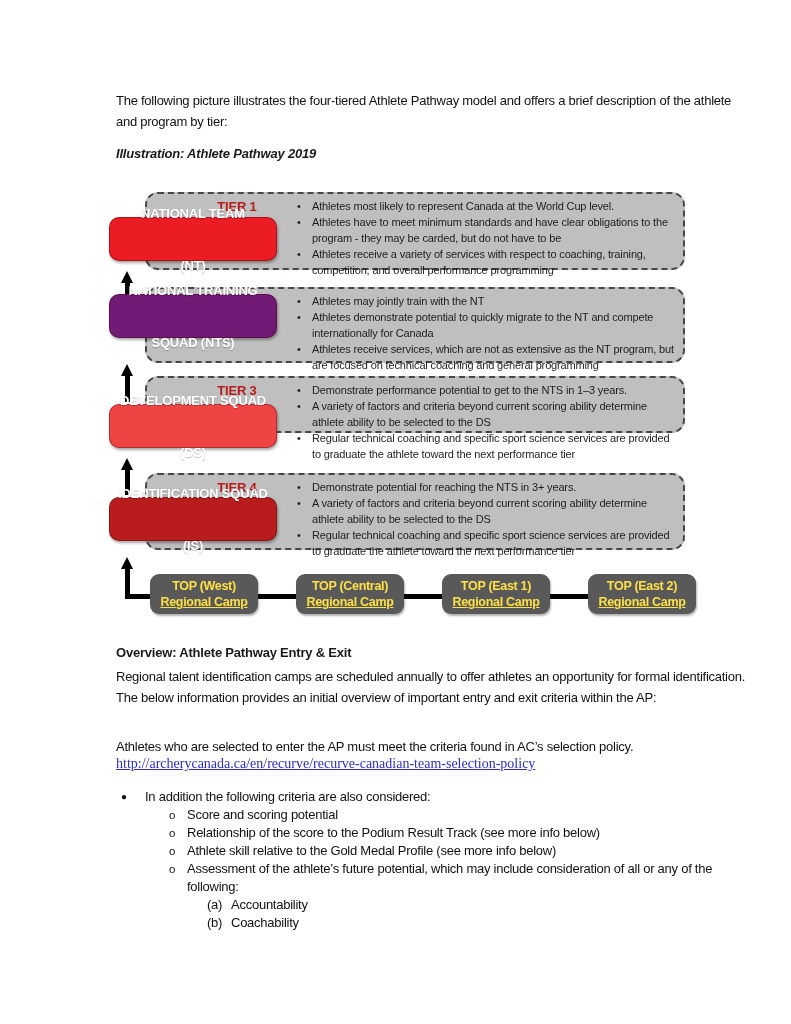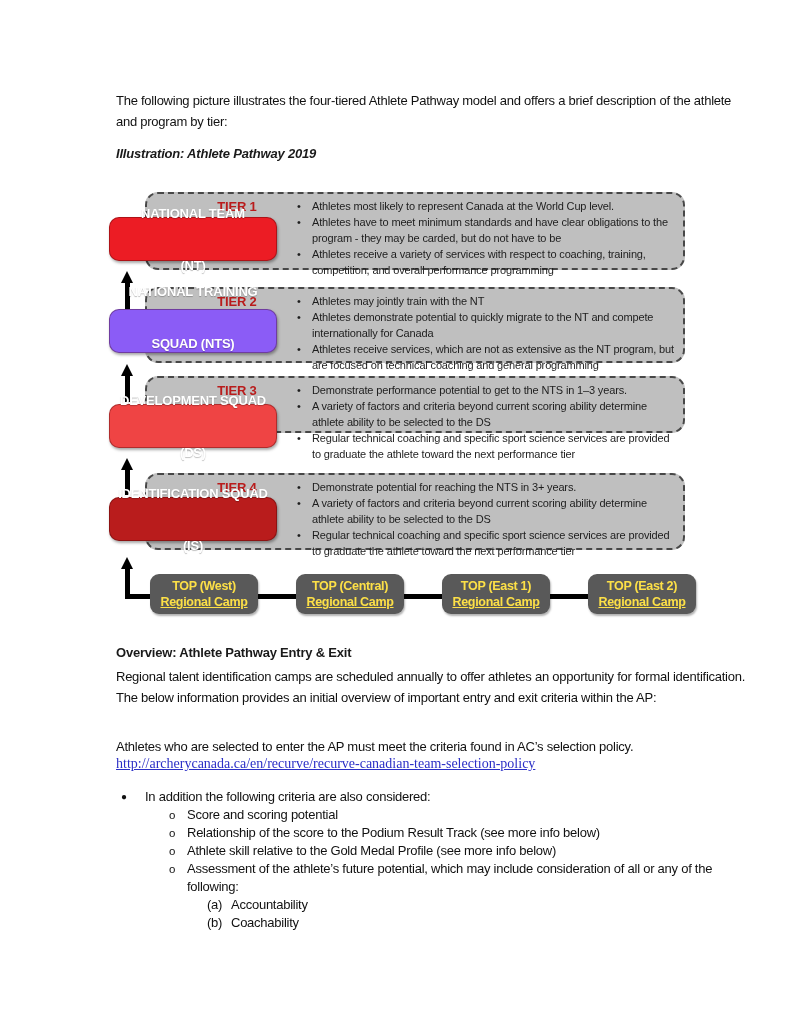--- a/index.html
+++ b/index.html
@@ -93,21 +93,21 @@
   </div>
 
   <div class="tier-panel" style="top:287px;height:76px;">
     <div class="tier-label">TIER 2</div>
     <ul class="tier-bullets">
       <li>Athletes may jointly train with the NT</li>
       <li>Athletes demonstrate potential to quickly migrate to the NT and compete internationally for Canada</li>
       <li>Athletes receive services, which are not as extensive as the NT program, but are focused on technical coaching and general programming</li>
     </ul>
   </div>
-  <div class="tier-box" style="top: 309px; background-color: #8b5cf6; justify-content: flex-end;">
+  <div class="tier-box" style="top: 294px; background-color: #701a75;">
     <span>NATIONAL TRAINING</span>
     <span>SQUAD (NTS)</span>
   </div>
 
   <div class="tier-panel" style="top:376px;height:57px;">
     <div class="tier-label">TIER 3</div>
     <ul class="tier-bullets">
       <li>Demonstrate performance potential  to get to the NTS in 1–3 years.</li>
       <li>A variety of factors and criteria beyond current scoring ability determine athlete ability to be selected to the DS</li>
       <li>Regular technical coaching and specific sport science services are provided to graduate the athlete toward the next performance tier</li>

